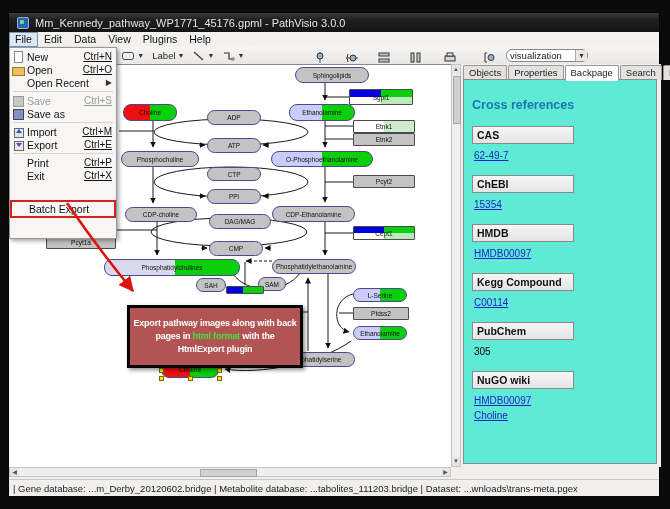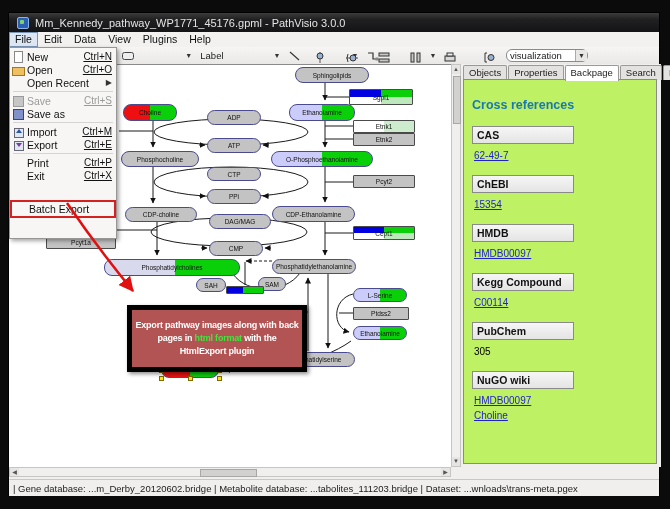--- a/index.html
+++ b/index.html
@@ -21,21 +21,21 @@
   .menubar .mitem.open{background:#dde6f3;border:1px solid #7a95b8;height:13px;line-height:12px;padding:0 5px;}
   
   .toolbar{position:absolute;left:0;top:34px;width:100%;height:17px;background:linear-gradient(#f6f5f4,#e9e8e6);
        border-bottom:1px solid #bdbcba;display:flex;align-items:center;font-size:10px;color:#222;}
   .tb-label{margin-left:4px;margin-right:3px;}
   .combo{background:#fff;border:1px solid #8a8a8a;height:13px;display:flex;align-items:center;
        font-size:9.5px;padding-left:3px;position:relative;box-sizing:border-box;}
   .combo .caret{margin-left:auto;width:11px;height:11px;background:#e8e7e5;border-left:1px solid #aaa;
        display:flex;align-items:center;justify-content:center;font-size:7px;color:#333;}
   .tbsep{width:1px;height:13px;background:#c2c1bf;margin:0 5px;}
-  .tbtn{height:14px;border:1px solid transparent;display:flex;align-items:center;padding:0 2px;margin:0 1px;font-size:9.5px;gap:48px;}
+  .tbtn{height:14px;border:1px solid transparent;display:flex;align-items:center;padding:0 2px;margin:0 1px;font-size:9.5px;}
   .tbtn svg{display:block;}
   .tbtn .dcaret{font-size:7px;color:#333;margin-left:2px;}
   .tico{position:absolute;top:2px;border-radius:6px;}
   
   .canvasbg{position:absolute;left:0;top:51px;width:442px;height:403px;background:#fff;
        border-top:1px solid #8a8a8a;box-sizing:border-box;}
   .vscroll{position:absolute;left:442px;top:51px;width:10px;height:403px;background:#f0efee;
        border:1px solid #c6c5c3;box-sizing:border-box;}
   .vscroll .arr{position:absolute;left:0;width:8px;height:9px;font-size:6px;color:#555;text-align:center;line-height:9px;background:#e6e5e3;}
   .vscroll .thumb{position:absolute;left:1px;top:11px;width:6px;height:46px;background:#d2d1cf;border:1px solid #a8a7a5;}
@@ -43,21 +43,21 @@
   .hscroll .arr{position:absolute;top:0;width:9px;height:8px;font-size:6px;color:#555;text-align:center;line-height:8px;background:#e6e5e3;}
   .hscroll .thumb{position:absolute;left:190px;top:1px;width:55px;height:6px;background:#d2d1cf;border:1px solid #a8a7a5;}
   .statusbar{position:absolute;left:0;top:466px;width:100%;height:17px;background:#f0efee;border-top:1px solid #c8c7c5;
        font-size:9.5px;color:#222;display:flex;align-items:center;padding-left:4px;box-sizing:border-box;white-space:nowrap;overflow:hidden;}
   
   .rpanel{position:absolute;left:452px;top:51px;width:200px;height:403px;background:#f0efee;}
   .rtabs{position:absolute;left:2px;top:1px;height:15px;display:flex;font-size:9.5px;color:#222;}
   .rtab{border:1px solid #9a9998;border-bottom:none;background:#e3e2e0;padding:1px 5px 0 5px;margin-right:1px;
        border-radius:2px 2px 0 0;height:13px;}
   .rtab.active{background:#fff;height:14px;position:relative;z-index:2;}
-  .rcontent{position:absolute;left:2px;top:15px;width:194px;height:385px;background:#bef264;border:1px solid #8a8a8a;
+  .rcontent{position:absolute;left:2px;top:15px;width:194px;height:385px;background:#5eead4;border:1px solid #8a8a8a;
        box-sizing:border-box;overflow:hidden;padding:4px 0 0 8px;}
   .xref-heading{color:#1a78b0;font-weight:bold;font-size:12.5px;margin:14px 0 10px 0;}
   .xsec{margin-bottom:4px;}
   .xhdr{width:96px;border:1px solid #8a8a8a;background:linear-gradient(#f6f6f6,#e4e4e4);
        font-weight:bold;font-size:10.5px;color:#111;padding:2px 0 2px 4px;margin:14px 0 6px 0;}
   .xval{font-size:10px;margin-left:2px;}
   .xval a{color:#2222cc;}
   
   .pnode{position:absolute;border:1px solid #4a4a8e;display:flex;align-items:center;justify-content:center;
        font-size:6.5px;color:#101010;box-sizing:border-box;white-space:nowrap;overflow:hidden;z-index:3;}
@@ -89,21 +89,21 @@
   .menu-sep{height:1px;background:#d5d4d2;margin:2px 3px;}
   .mic{width:13px;height:12px;display:inline-block;flex:none;position:relative;}
   .mic-new::before{content:"";position:absolute;left:2px;top:0;width:7px;height:10px;background:#fff;border:1px solid #888;}
   .mic-folder::before{content:"";position:absolute;left:0;top:3px;width:11px;height:7px;background:#f0c060;border:1px solid #a07820;}
   .mic-save::before{content:"";position:absolute;left:1px;top:1px;width:9px;height:9px;background:#8090c8;border:1px solid #445;}
   .mic-save.dis::before{background:#c6c6c6;border-color:#9a9a9a;}
   .mic-port::before{content:"";position:absolute;left:2px;top:2px;width:8px;height:8px;background:#dfe8f2;border:1px solid #667;}
   .mic-port::after{content:"";position:absolute;left:4px;top:0px;width:0;height:0;border:3px solid transparent;border-bottom:4px solid #2a58a8;}
   .mic-export::after{border-bottom:none;border-top:4px solid #7a3aa8;top:4px;}
   
-  .annot{position:absolute;left:118px;top:292px;width:170px;height:57px;background:#b35454;border:5px solid #000000;
+  .annot{position:absolute;left:118px;top:292px;width:170px;height:57px;background:#b35454;border:3px solid #000000;
        box-shadow:2px 2px 4px rgba(0,0,0,.45);z-index:10;display:flex;flex-direction:column;justify-content:center;
        text-align:center;color:#fff;font-weight:bold;font-size:9px;line-height:1.45;letter-spacing:-0.2px;}
 </style>
 </head>
 <body>
 
 <div class="win">
 
   <div class="titlebar">
     <span class="appicon"></span>

